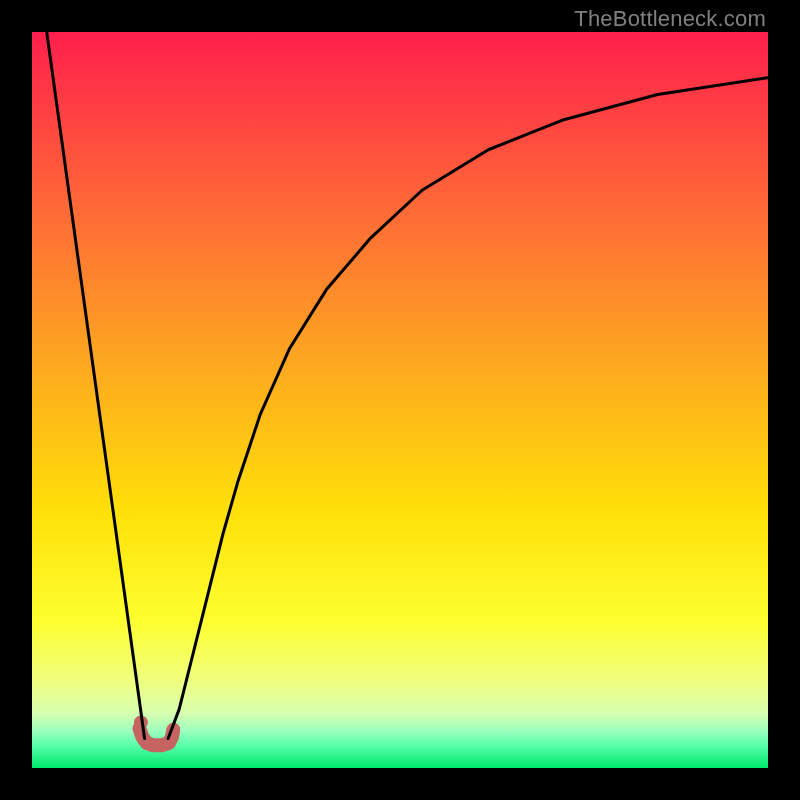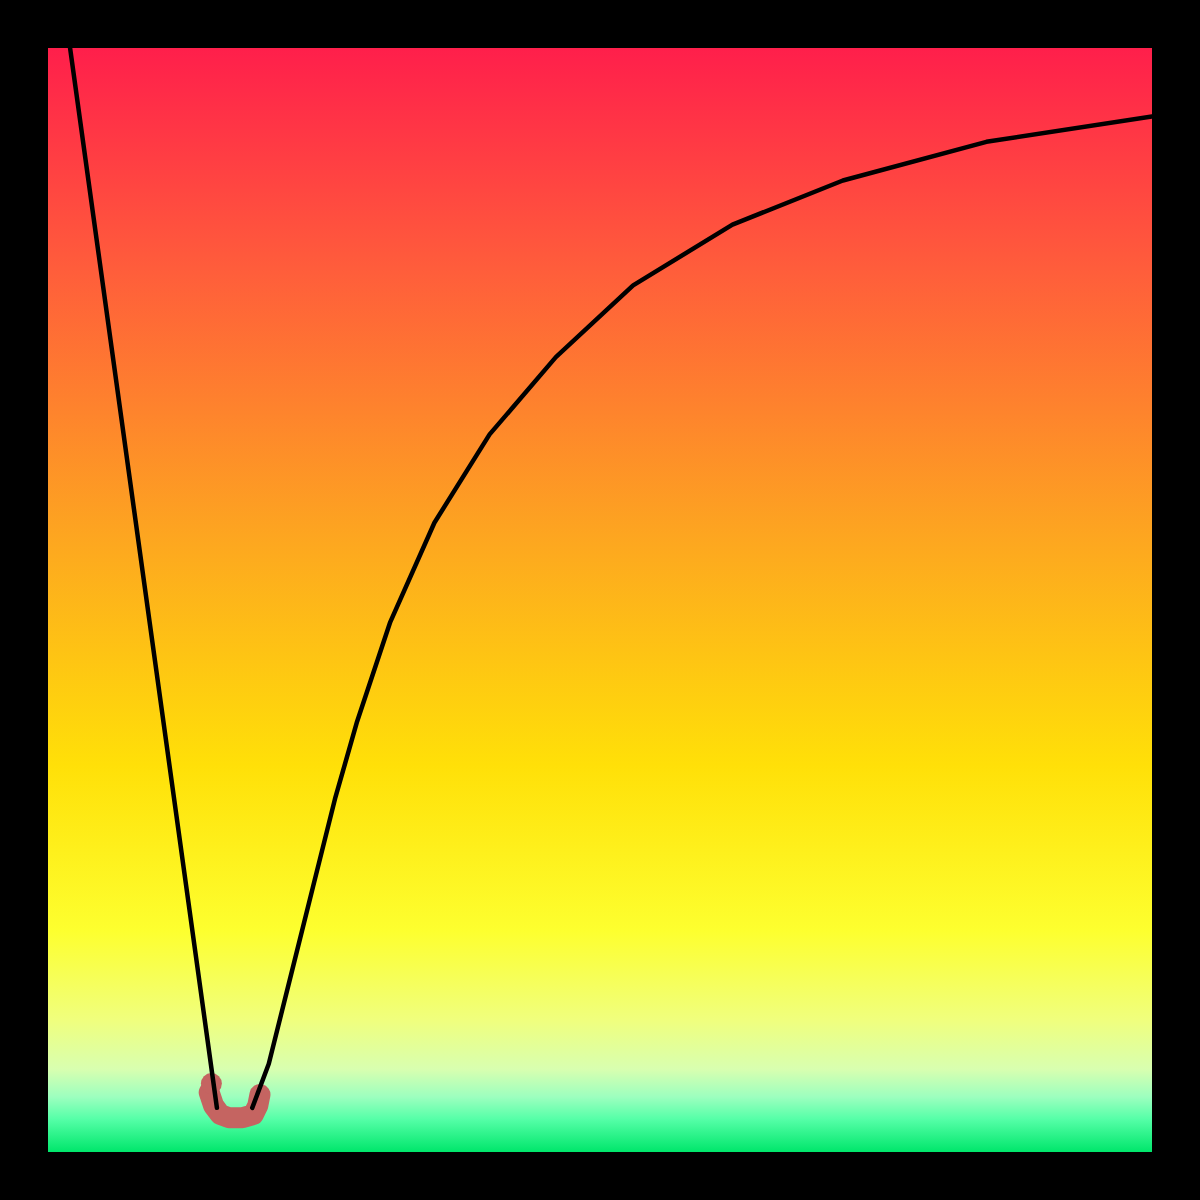--- a/index.html
+++ b/index.html
@@ -34,20 +34,21 @@
     font-size: 22px;
     font-weight: 500;
     letter-spacing: 0.2px;
   }
   svg { display: block; }
 </style>
 </head>
 <body>
 
 <div class="frame">
+  <div class="watermark">TheBottleneck.com</div>
 
   <div class="plot-area">
     <svg id="chart-svg" width="736" height="736" viewBox="0 0 736 736">
       <defs>
         <linearGradient id="bg-grad" x1="0" y1="0" x2="0" y2="1">
             <stop offset="0%" stop-color="#ff1f4b"></stop>
             <stop offset="20%" stop-color="#ff5d3b"></stop>
             <stop offset="45%" stop-color="#fda81f"></stop>
             <stop offset="65%" stop-color="#ffe008"></stop>
             <stop offset="80%" stop-color="#fdff2f"></stop>

